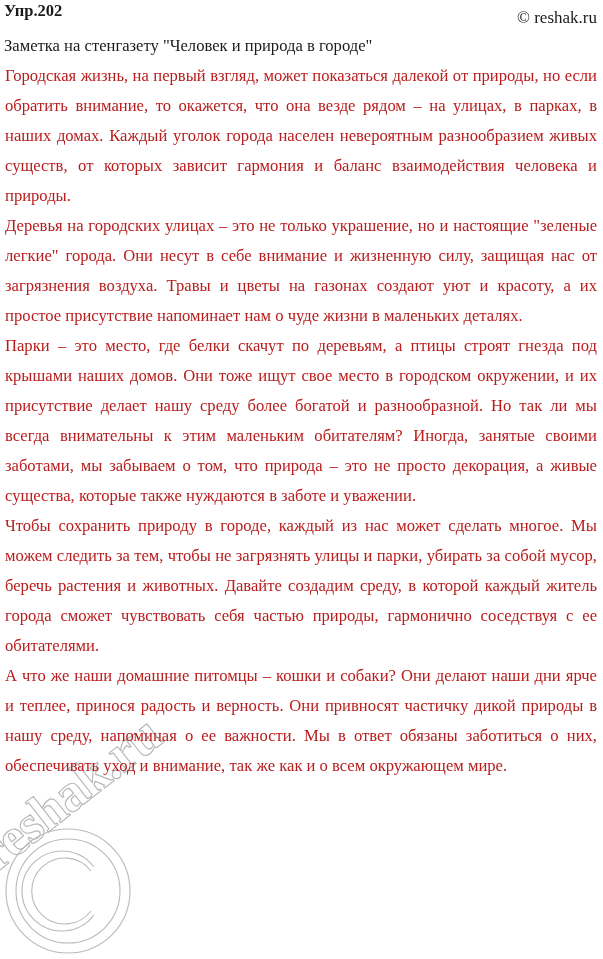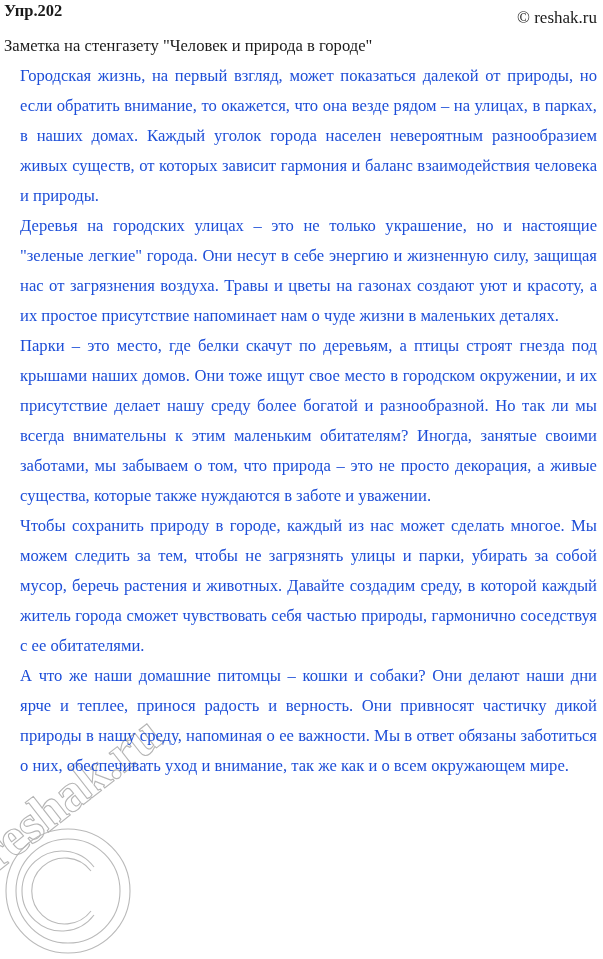--- a/index.html
+++ b/index.html
@@ -80,27 +80,27 @@
     white-space: nowrap;
   }
 
   
   .content {
     position: relative;
     padding: 0 6px 0 4px;
     margin-top: 7px;
   }
   p.para {
-    margin: 0 0 0 16px;
+    margin: 0 0 0 1px;
     font-size: 16.6px;
     line-height: 30px;
     text-align: justify;
     text-justify: inter-word;
     hyphens: none;
-    color: #1d4ed8;
+    color: #b91c1c;
   }
   p.para + p.para {
     margin-top: 0;
   }
   .subtitle {
     margin: 0;
     font-size: 16.6px;
     line-height: 30px;
     text-align: left;
   }
@@ -128,21 +128,21 @@
     <div class="exercise-title">Упр.202</div>
     <div class="copyright">© reshak.ru</div>
   </div>
 
   <div class="content">
 
     <p class="subtitle">Заметка на стенгазету "Человек и природа в городе"</p>
 
     <p class="para">Городская жизнь, на первый взгляд, может показаться далекой от природы, но если обратить внимание, то окажется, что она везде рядом – на улицах, в парках, в наших домах. Каждый уголок города населен невероятным разнообразием живых существ, от которых зависит гармония и баланс взаимодействия человека и природы.</p>
 
-    <p class="para">Деревья на городских улицах – это не только украшение, но и настоящие "зеленые легкие" города. Они несут в себе энергию и жизненную силу, защищая нас от загрязнения воздуха. Травы и цветы на газонах создают уют и красоту, а их простое присутствие напоминает нам о чуде жизни в маленьких деталях.</p>
+    <p class="para">Деревья на городских улицах – это не только украшение, но и настоящие "зеленые легкие" города. Они несут в себе внимание и жизненную силу, защищая нас от загрязнения воздуха. Травы и цветы на газонах создают уют и красоту, а их простое присутствие напоминает нам о чуде жизни в маленьких деталях.</p>
 
     <p class="para">Парки – это место, где белки скачут по деревьям, а птицы строят гнезда под крышами наших домов. Они тоже ищут свое место в городском окружении, и их присутствие делает нашу среду более богатой и разнообразной. Но так ли мы всегда внимательны к этим маленьким обитателям? Иногда, занятые своими заботами, мы забываем о том, что природа – это не просто декорация, а живые существа, которые также нуждаются в заботе и уважении.</p>
 
     <p class="para">Чтобы сохранить природу в городе, каждый из нас может сделать многое. Мы можем следить за тем, чтобы не загрязнять улицы и парки, убирать за собой мусор, беречь растения и животных. Давайте создадим среду, в которой каждый житель города сможет чувствовать себя частью природы, гармонично соседствуя с ее обитателями.</p>
 
     <p class="para">А что же наши домашние питомцы – кошки и собаки? Они делают наши дни ярче и теплее, принося радость и верность. Они привносят частичку дикой природы в нашу среду, напоминая о ее важности. Мы в ответ обязаны заботиться о них, обеспечивать уход и внимание, так же как и о всем окружающем мире.</p>
 
 
   </div>
 </div>

